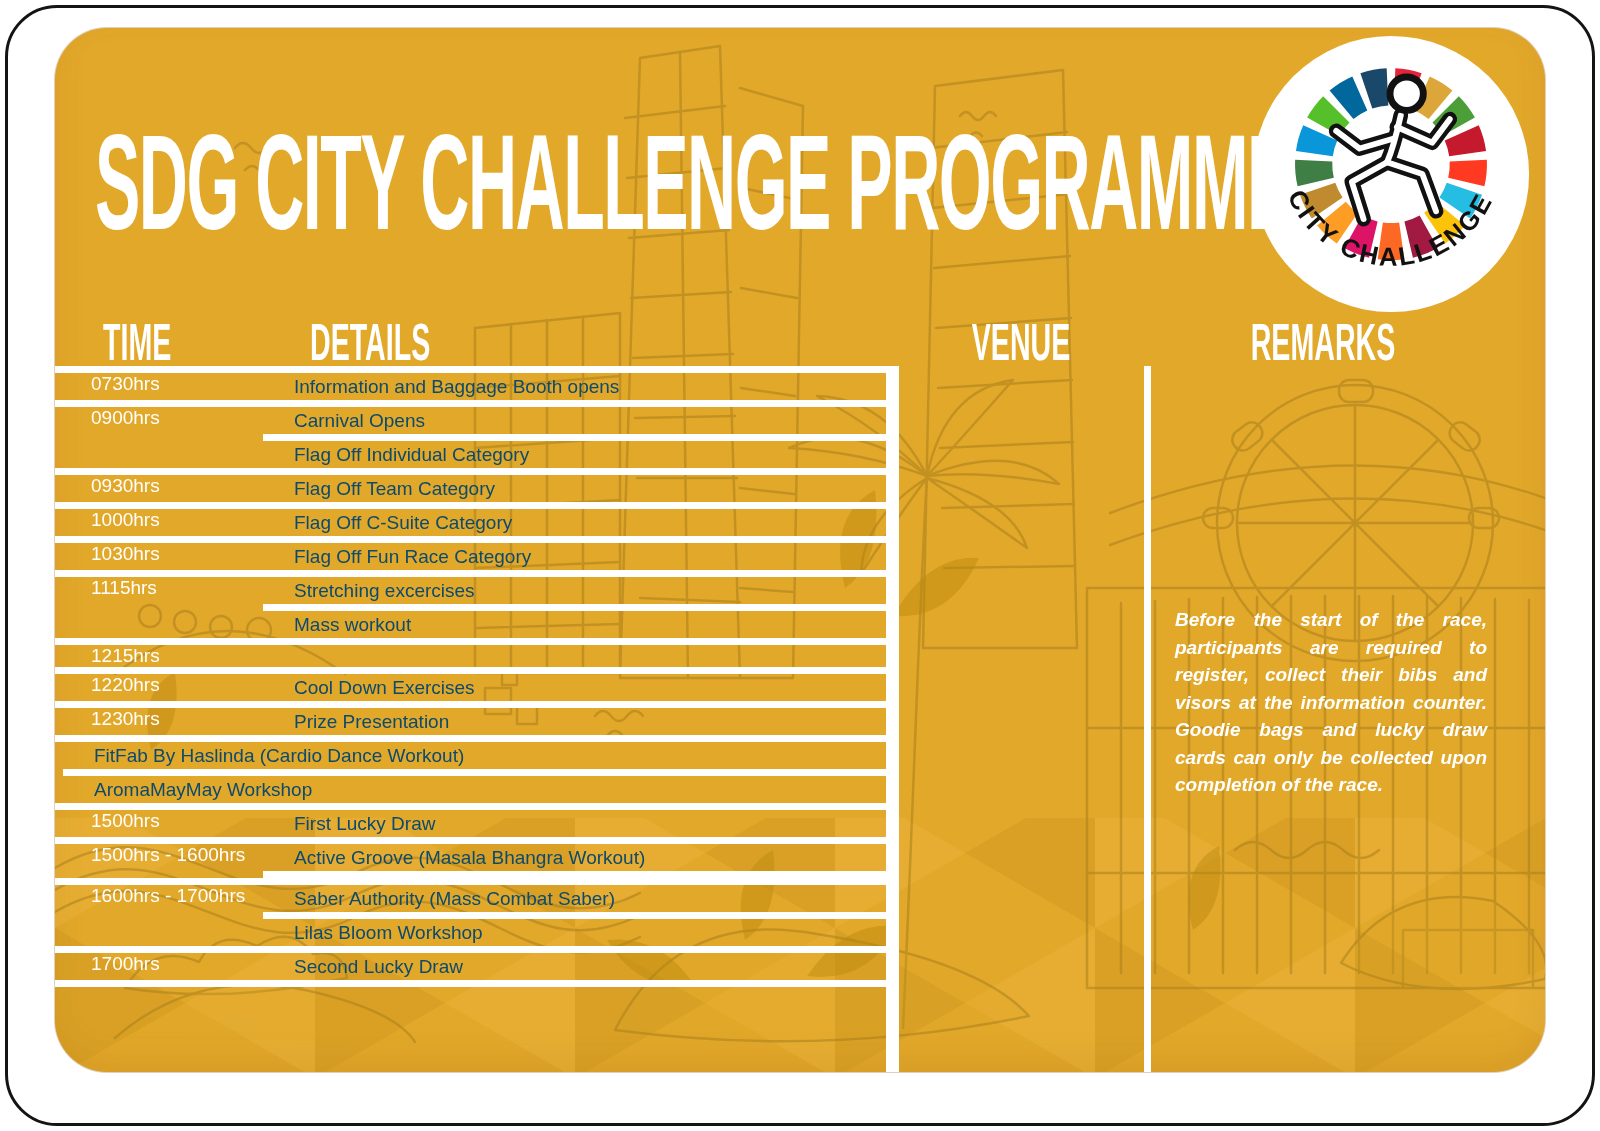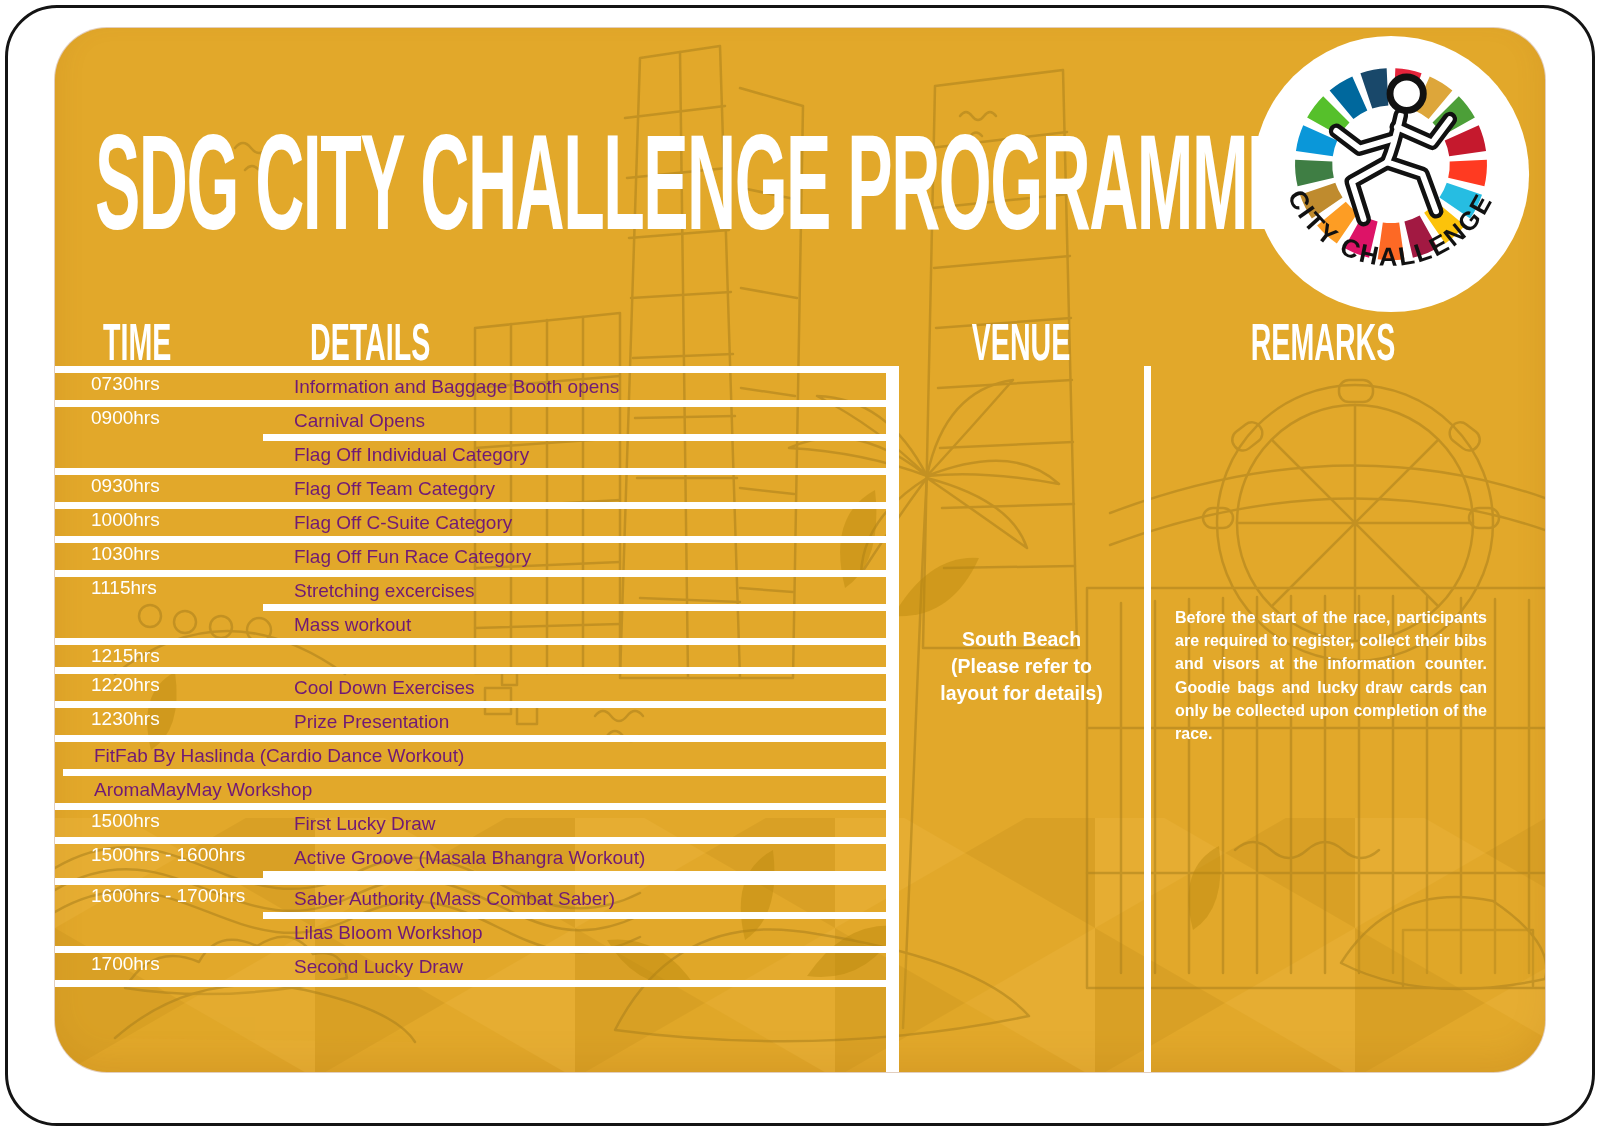--- a/index.html
+++ b/index.html
@@ -17,30 +17,30 @@
   .hdr.center{width:320px;text-align:center;transform:scaleX(.55);transform-origin:50% 50%;}
   
   .tableL{position:absolute;left:0;top:338px;width:831px;}
   .hbar{height:7px;background:#fff;width:831px;}
   .rowg{display:flex;align-items:flex-start;width:831px;}
   .tcell{width:200px;display:flex;align-items:center;padding-left:36px;box-sizing:border-box;
     color:#fff;font-size:19px;}
   .vsep{width:8px;background:#fff;}
   .vsep.merged{background:transparent;}
   .dcol{flex:1;display:flex;flex-direction:column;}
-  .dcell{height:27px;display:flex;align-items:center;padding-left:31px;color:#701a75;font-size:19px;}
+  .dcell{height:27px;display:flex;align-items:center;padding-left:31px;color:#0c4a6e;font-size:19px;}
   .hsep-in{height:7px;background:#fff;}
   .hsep-g{height:7px;background:#fff;width:831px;}
   
   .vbar1{position:absolute;left:831px;top:338px;width:13px;height:706px;background:#fff;}
   .vbar2{position:absolute;left:1089px;top:338px;width:7px;height:706px;background:#fff;}
   .venue-note{position:absolute;left:844px;top:598px;width:245px;color:#fff;font-weight:bold;font-size:19.5px;
     line-height:1.38;text-align:center;white-space:pre-line;}
-  .remarks-note{position:absolute;left:1120px;top:578px;width:312px;color:#fff;font-weight:bold;font-size:16px;
-    line-height:1.45;text-align:justify;}
+  .remarks-note{position:absolute;left:1120px;top:578px;width:312px;color:#fff;font-weight:bold;font-size:19px;
+    line-height:1.45;text-align:justify;font-style:italic;}
   .badge{position:absolute;left:1249px;top:32px;width:284px;height:284px;z-index:40;}
 </style>
 </head>
 <body>
 
 <div class="page">
 
   <div class="card">
 
     <svg class="bg-art" viewBox="0 0 1490 1044" width="1490" height="1044" aria-hidden="true">
@@ -250,23 +250,20 @@
               <div class="dcell">Second Lucky Draw</div>
             </div>
           </div>
           <div class="hsep-g"></div>
         </div>
     </div>
 
     <div class="vbar1"></div>
     <div class="vbar2"></div>
 
-    <div class="venue-note">South Beach
-(Please refer to
-layout for details)</div>
     <div class="remarks-note">Before the start of the race, participants are required to register, collect their bibs and visors at the information counter. Goodie bags and lucky draw cards can only be collected upon completion of the race.</div>
   </div>
 
   <svg class="badge" viewBox="-145 -145 290 290" aria-hidden="true">
     <circle cx="0" cy="0" r="141" fill="#ffffff"></circle>
     <g id="sdg-wheel">
         <path d="M4.445572836666861,-107.89911583949005 A98,98 0 0 1 31.21986651012026,-102.89413294223846 L19.114203985787913,-66.87395894422762 A60,60 0 0 0 2.721779287755221,-69.93823418744289 Z" fill="#E5243B"></path>
         <path d="M39.51061293809268,-99.68228066489067 A98,98 0 0 1 62.66888988946332,-85.34328264697737 L38.36870809558979,-56.1285403961086 A60,60 0 0 0 24.190171186587353,-64.90751877442287 Z" fill="#DDA63A"></path>
         <path d="M69.23952582636487,-79.35335653982547 A98,98 0 0 1 85.65413242892768,-57.61690453870052 L52.44130556873124,-39.15320686042889 A60,60 0 0 0 42.39154642430502,-52.46123869785233 Z" fill="#4C9F38"></path>
         <path d="M89.61725708232916,-49.65787731384176 A98,98 0 0 1 97.07130975793291,-23.45959961809557 L59.43141413750995,-18.24057119475239 A60,60 0 0 0 54.867708417752546,-34.280333049290874 Z" fill="#C5192D"></path>

